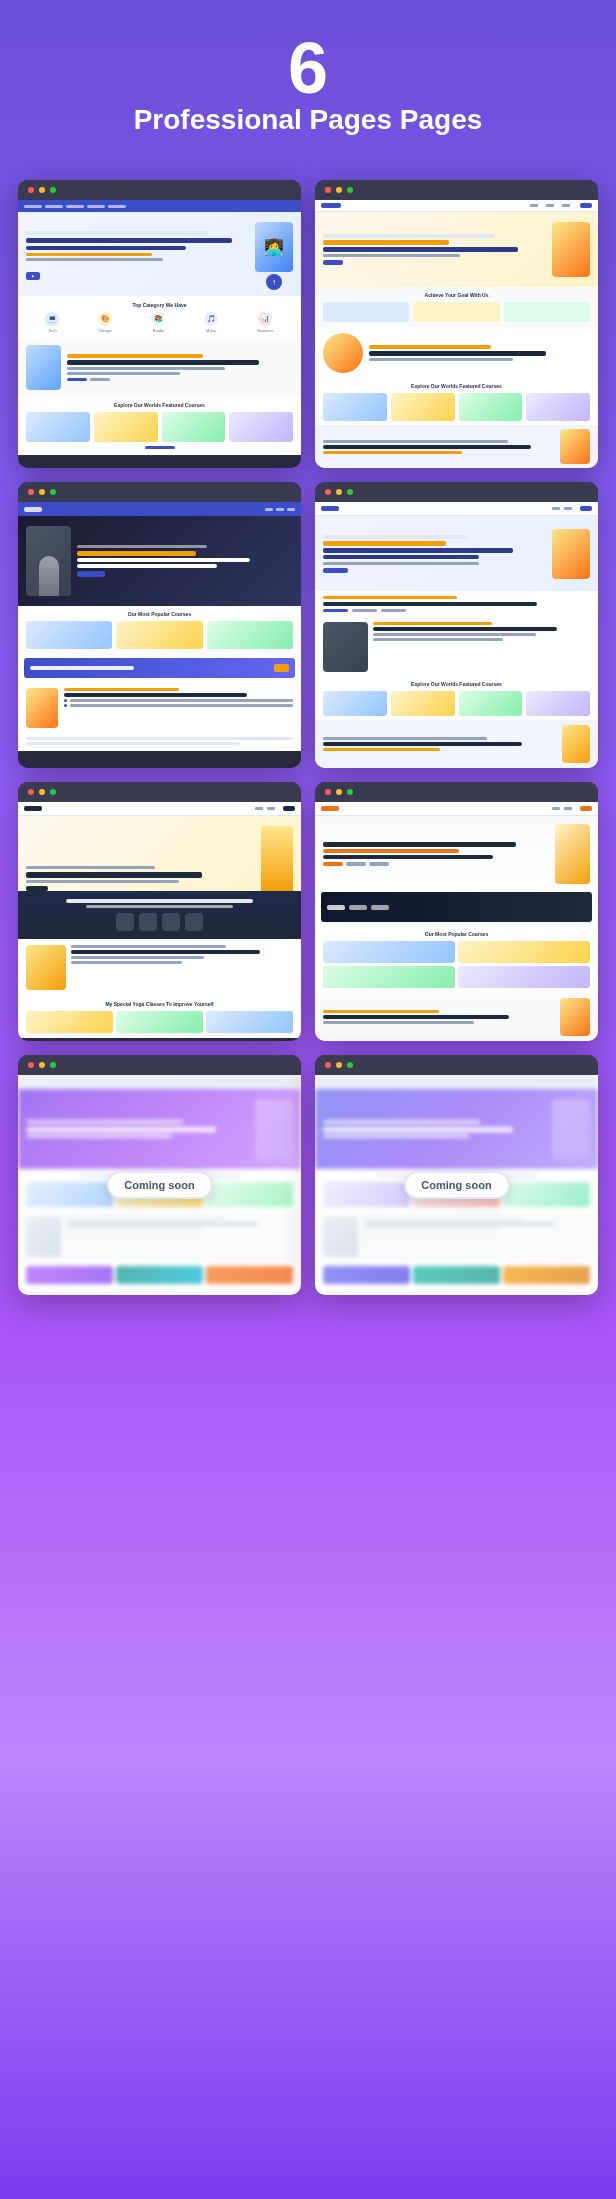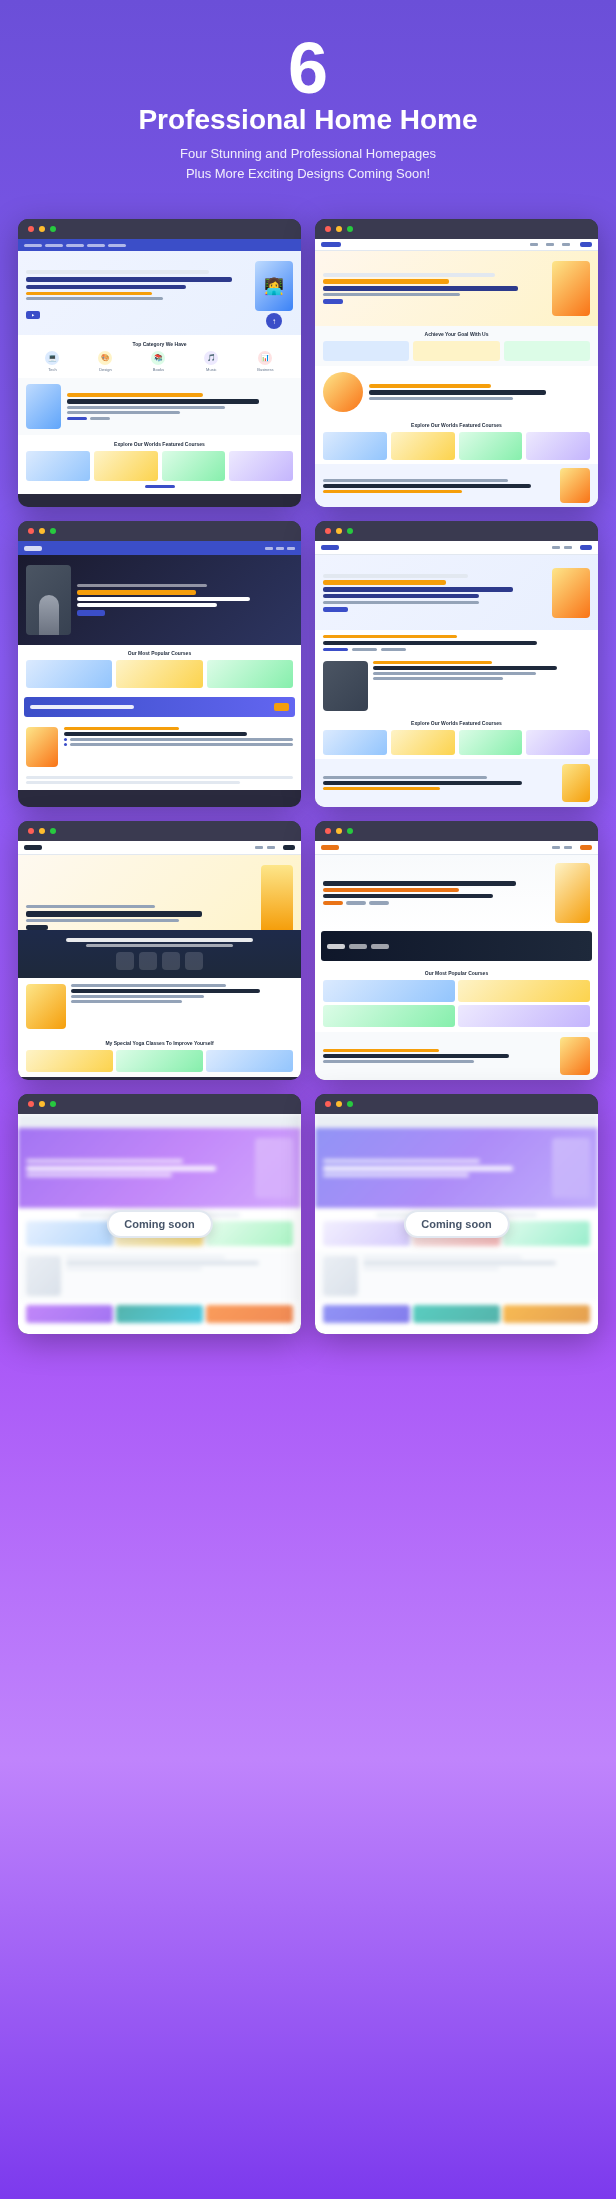--- a/index.html
+++ b/index.html
@@ -294,25 +294,21 @@
     .blurred-nav {
       background: #e2e8f0;
       height: 14px;
     }
   </style>
 </head>
 <body>
 
 <div class="header-section">
   <div class="header-number">6</div>
-  <div class="header-title">Professional Home  Home</div>
-  <div class="header-subtitle">
-    <span>Four Stunning and Professional Homepages</span><br>
-    <span>Plus More Exciting Designs Coming Soon!</span>
-  </div>
+  <div class="header-title">Professional Pages  Pages</div>
 </div>
 
 <div class="pages-grid">
 
   <div class="browser-window">
     <div class="browser-toolbar">
       <div class="browser-dot dot-red"></div>
       <div class="browser-dot dot-yellow"></div>
       <div class="browser-dot dot-green"></div>
     </div>

